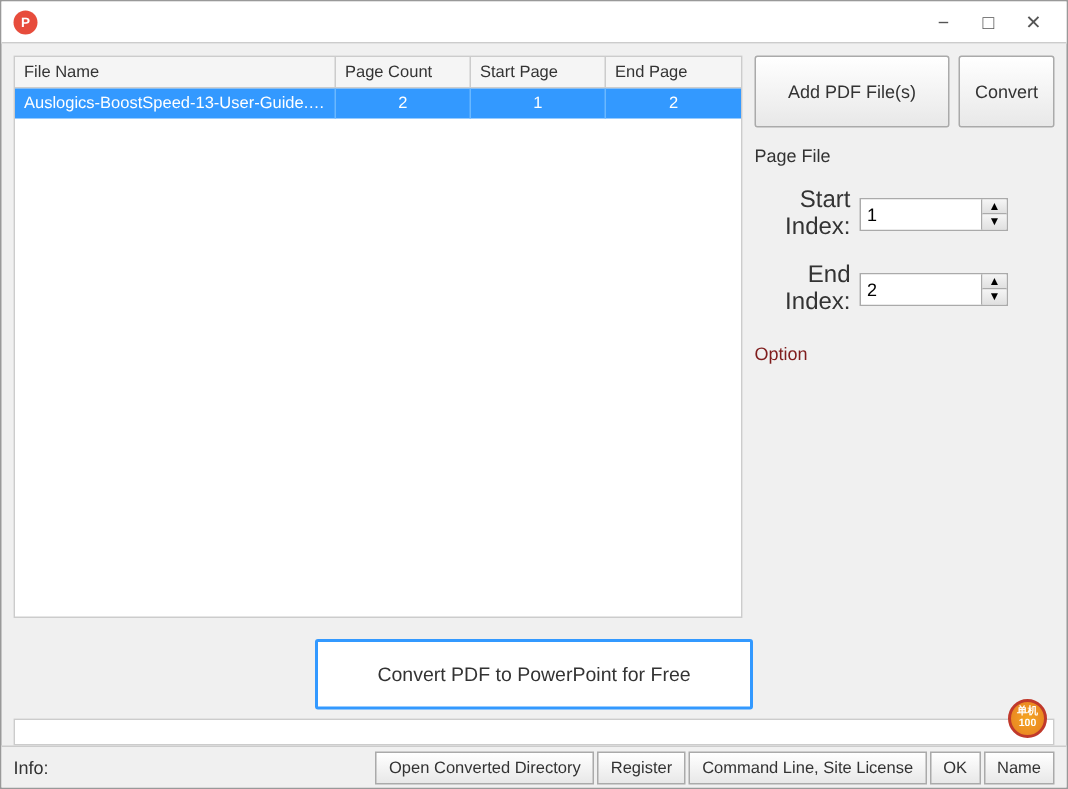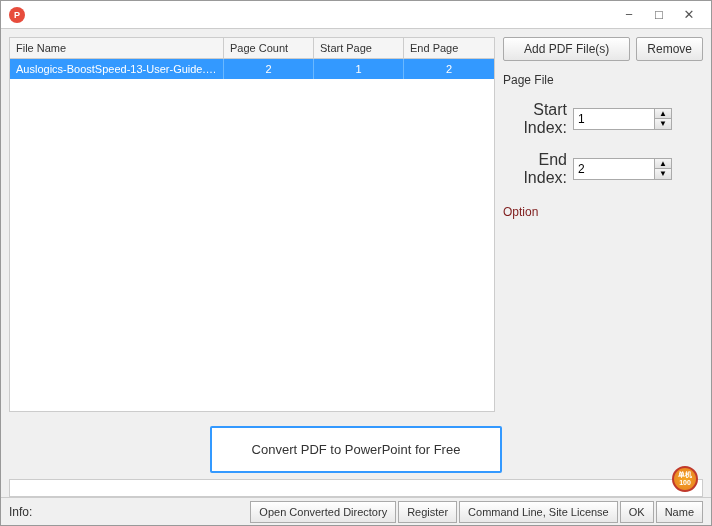--- a/index.html
+++ b/index.html
@@ -150,21 +150,21 @@
     }
 
     .btn-row {
       display: flex;
       gap: 6px;
     }
 
     .btn {
       border: 1px solid #aaa;
       background: linear-gradient(to bottom, #ffffff, #e8e8e8);
-      padding: 4px 10px;
+      padding: 16px 10px;
       cursor: pointer;
       font-size: 12px;
       color: #333;
       border-radius: 2px;
     }
 
     .btn-add {
       flex: 1;
     }
 
@@ -324,21 +324,21 @@
             <div class="td center">1</div>
             <div class="td center">2</div>
           </div>
         </div>
       </div>
     </div>
 
     <div class="right-panel">
       <div class="btn-row">
         <button class="btn btn-add">Add PDF File(s)</button>
-        <button class="btn btn-remove">Remove</button>
+        <button class="btn btn-remove">Convert</button>
       </div>
 
       <div class="section-label">Page File</div>
 
       <div class="field-row">
         <span class="field-label">Start Index:</span>
         <div class="spinner-wrap">
           <input class="spinner-input" type="text" value="1" style="">
           <div class="spinner-btns">
             <button class="spin-btn">▲</button>

